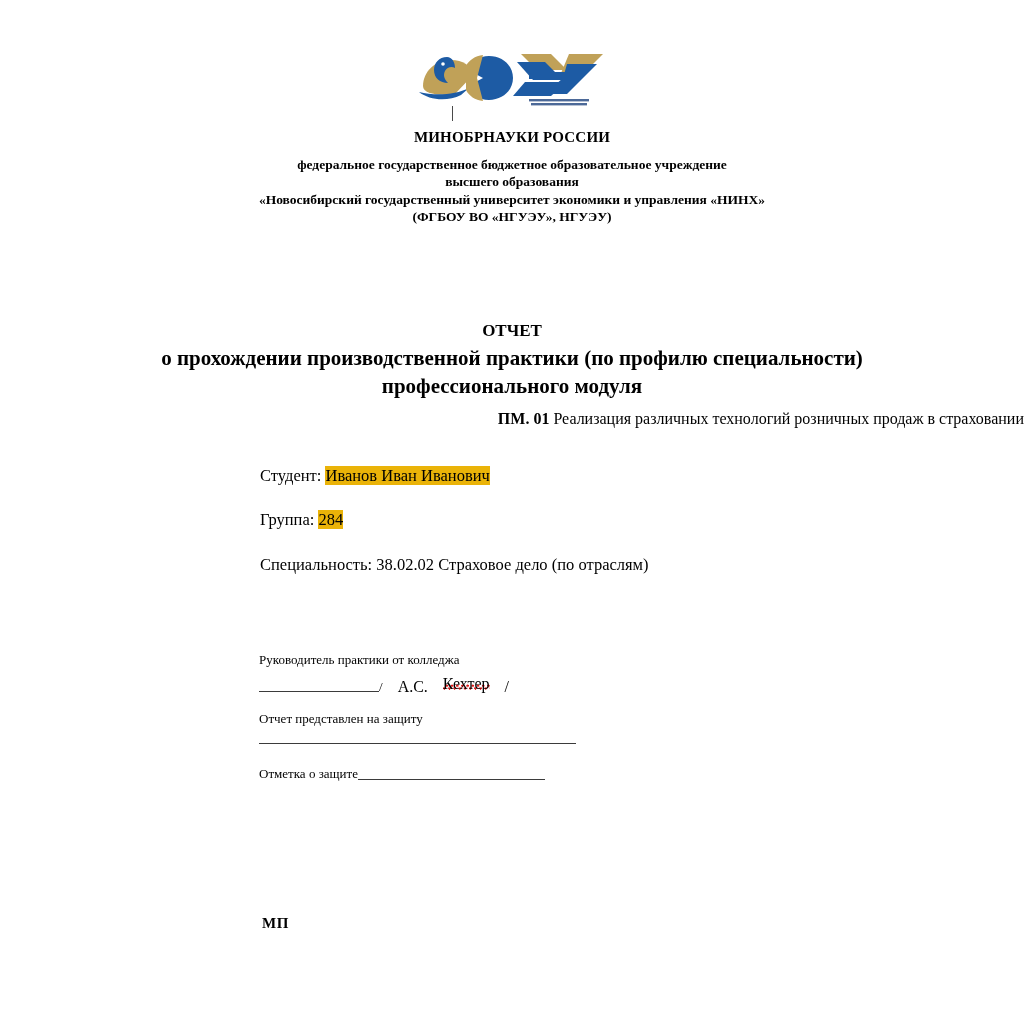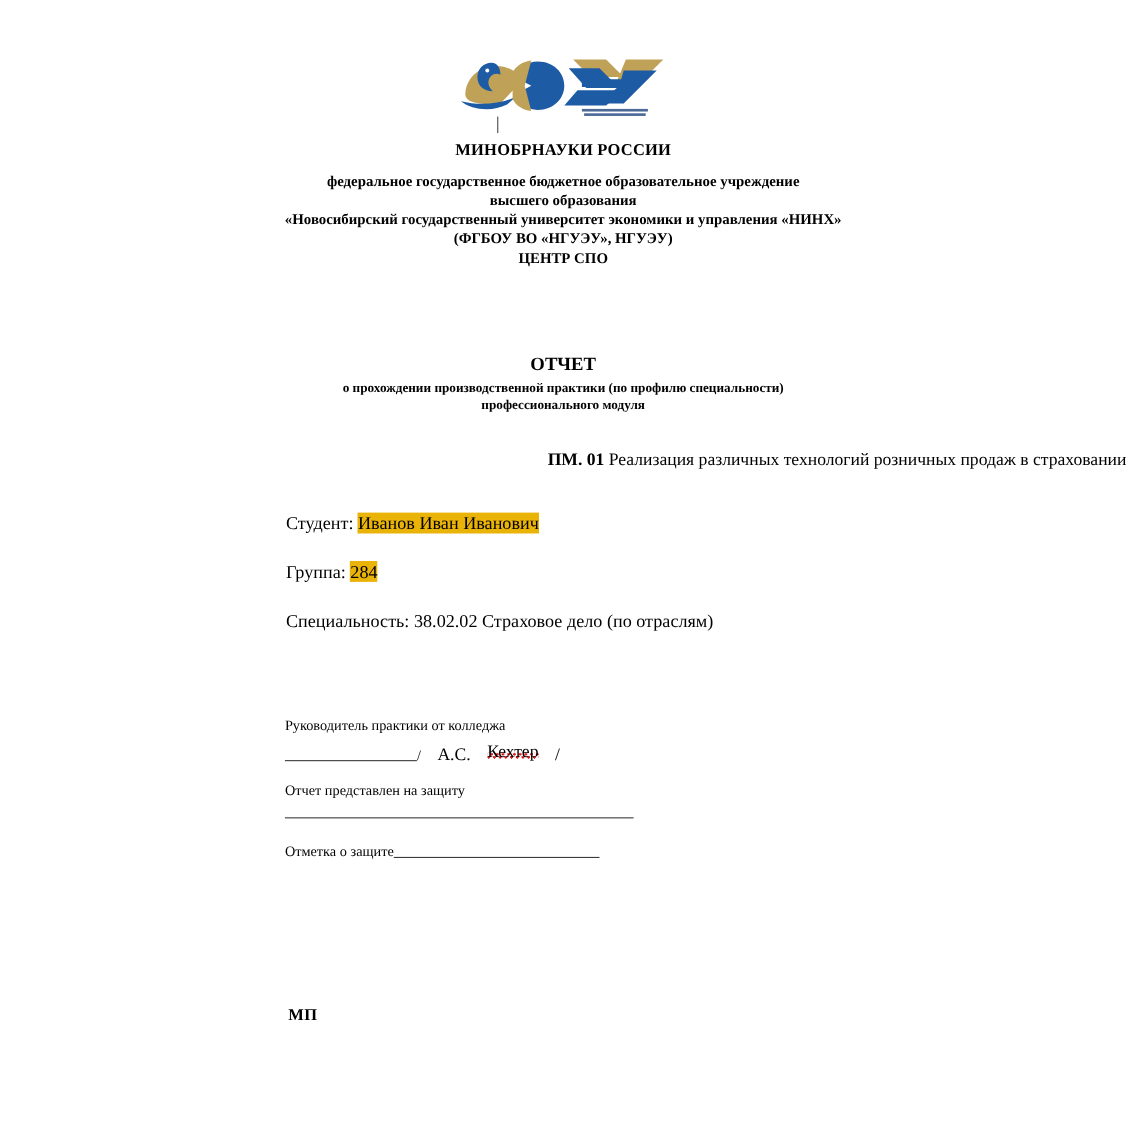--- a/index.html
+++ b/index.html
@@ -79,21 +79,21 @@
     top: 320px;
     text-align: center;
   }
   .doc-title {
     font-weight: bold;
     font-size: 17px;
     line-height: 1.3;
   }
   .doc-subtitle {
     font-weight: bold;
-    font-size: 12px;
+    font-size: 21px;
     line-height: 1.35;
     margin-top: 2px;
   }
   .doc-subtitle div { white-space: nowrap; }
 
   .module-line {
     position: absolute;
     left: 0;
     right: 0;
     top: 409px;
@@ -227,21 +227,20 @@
 
   <span class="caret"></span>
 
   <div class="header-block">
     <div class="ministry">МИНОБРНАУКИ РОССИИ</div>
     <div class="org-lines">
       <div>федеральное государственное бюджетное образовательное учреждение</div>
       <div>высшего образования</div>
       <div>«Новосибирский государственный университет экономики и управления «НИНХ»</div>
       <div>(ФГБОУ ВО «НГУЭУ», НГУЭУ)</div>
-      <div>ЦЕНТР СПО</div>
     </div>
   </div>
 
   <div class="title-block">
     <div class="doc-title">ОТЧЕТ</div>
     <div class="doc-subtitle">
       <div>о прохождении производственной практики (по профилю специальности)</div>
       <div>профессионального модуля</div>
     </div>
   </div>

